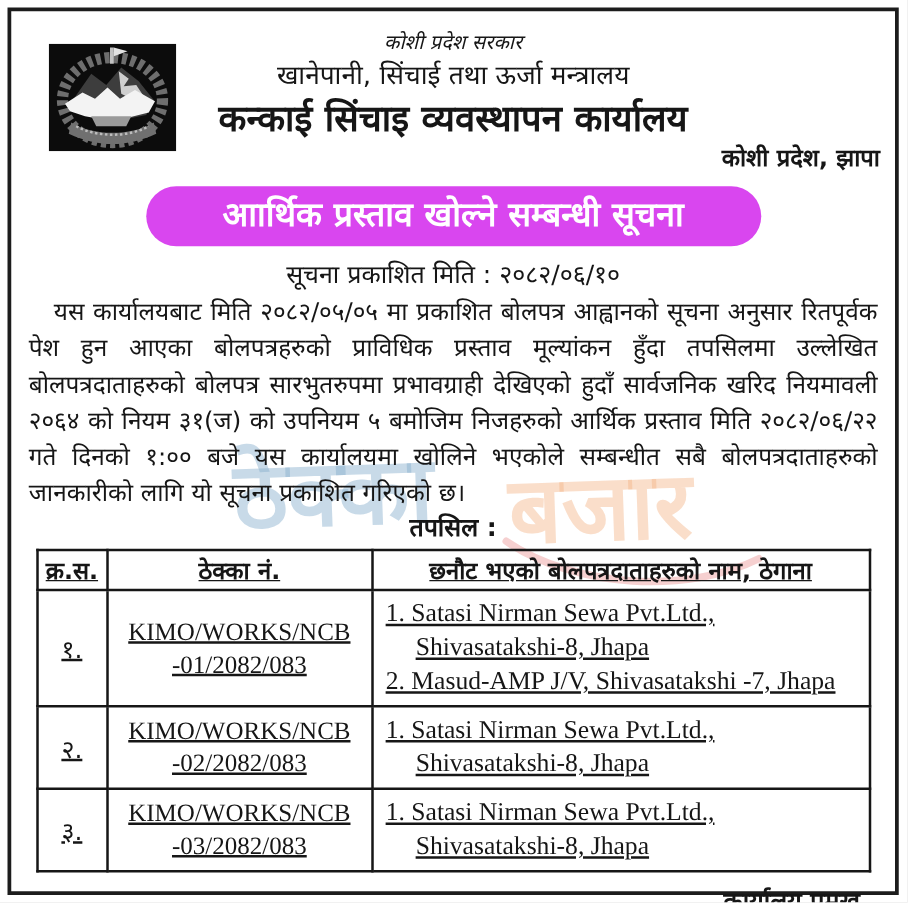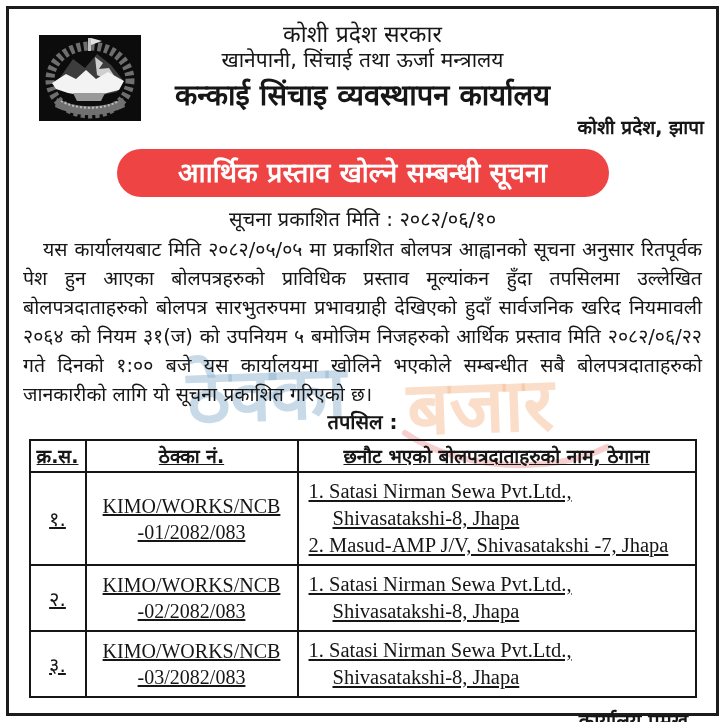--- a/index.html
+++ b/index.html
@@ -24,28 +24,28 @@
   .watermark { position: absolute; left: 0; top: 0; width: 100%; height: 100%; z-index: 0; pointer-events: none; }
   .wm-word { position: absolute; font-weight: bold; font-family: "DejaVu Sans", sans-serif; }
   .wm1 { left: 178px; top: 332px; font-size: 74px; color: rgba(132, 172, 205, 0.45); transform: rotate(-2deg); }
   .wm2 { left: 398px; top: 344px; font-size: 74px; color: rgba(244, 176, 128, 0.42); transform: rotate(-2deg); }
   .wm-swoosh { position: absolute; left: 392px; top: 416px; }
   .content { position: relative; z-index: 1; }
   
   .emblem { position: absolute; left: 18px; top: 14px; width: 102px; height: 86px; z-index: 2; }
   
   .header { text-align: center; }
-  .h-gov  { font-size: 23px; line-height: 26px; }
+  .h-gov  { font-size: 16px; line-height: 26px; font-style: italic; }
   .h-min  { font-size: 21px; line-height: 27px; }
   .h-off  { font-size: 29px; line-height: 37px; font-weight: bold; margin-top: 3px; }
   .h-loc  { font-size: 19px; line-height: 26px; font-weight: bold; text-align: right; }
   
   .banner {
     width: 492px; height: 48px; margin: 9px auto 0 auto;
-    background: #ef4444; border-radius: 24px;
+    background: #d946ef; border-radius: 24px;
     text-align: center; line-height: 48px;
   }
   .banner span { color: #ffffff; font-size: 27px; font-weight: bold; }
   
   .pubdate { text-align: center; font-size: 20px; line-height: 26px; margin-top: 9px; }
   .body-text {
     margin: 3px 2px 0 2px;
     font-size: 19.5px; line-height: 29px;
     text-align: justify; text-indent: 20px;
   }

